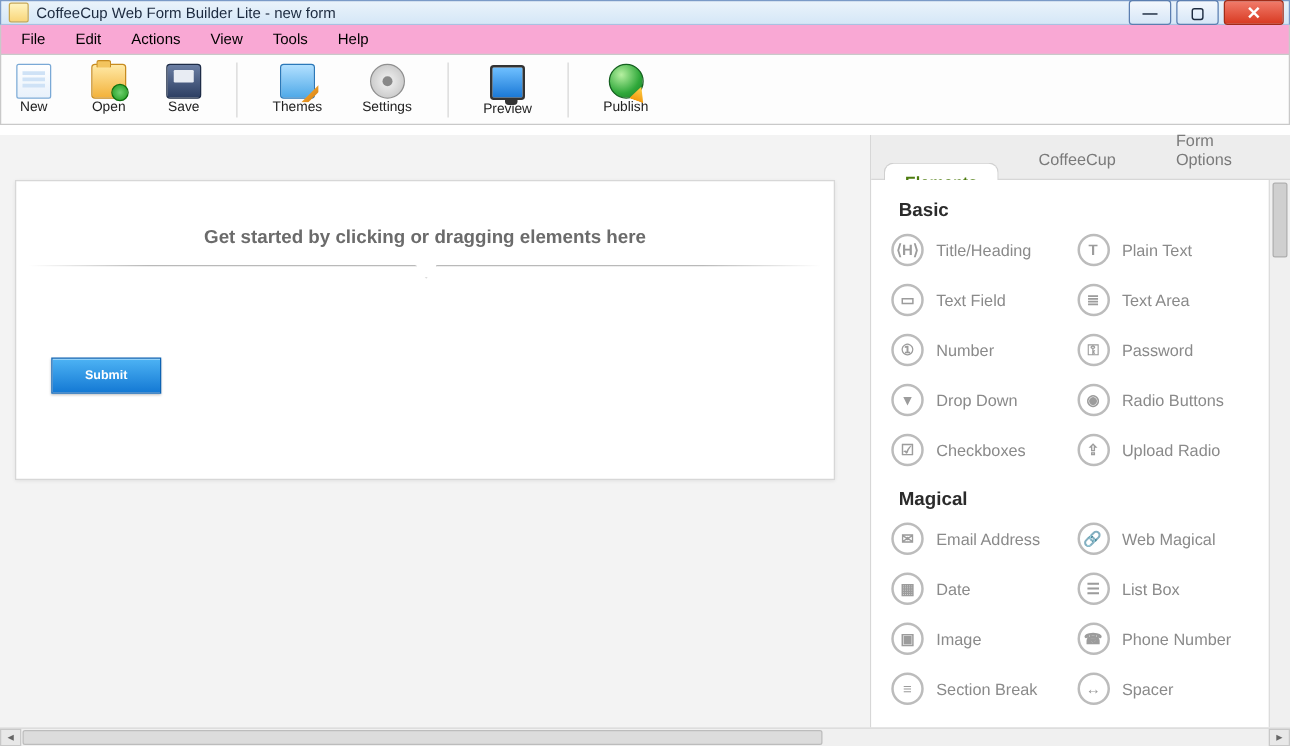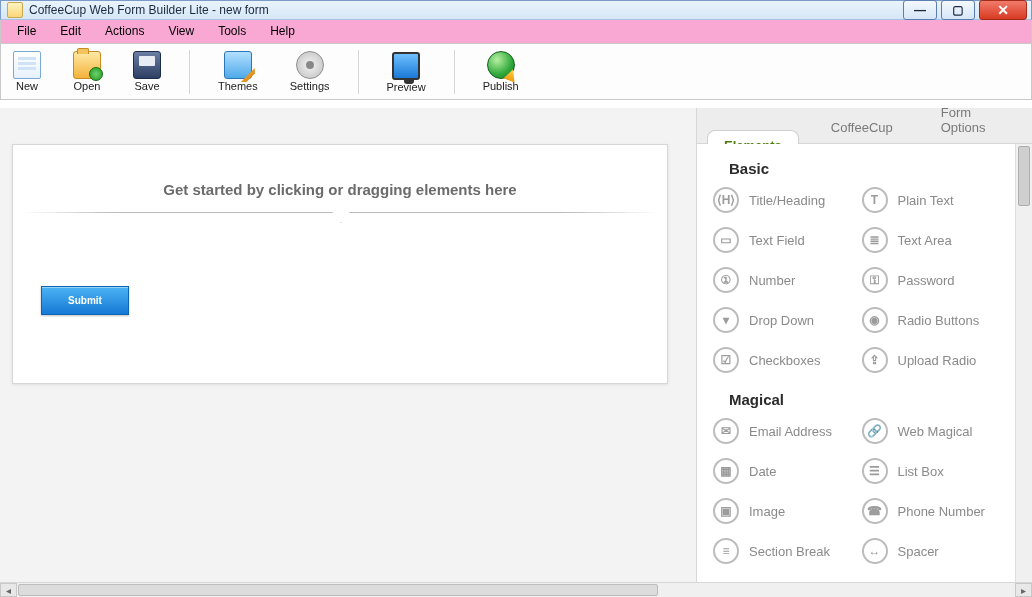--- a/index.html
+++ b/index.html
@@ -54,21 +54,21 @@
   .submit-btn { display:inline-block; padding:8px 26px; color:#fff; font-weight:bold; font-size:10px; background:linear-gradient(#4db3f4,#1479d4); border:1px solid #0d63b3; border-radius:0; box-shadow:inset 0 1px 0 rgba(255,255,255,.4),0 1px 2px rgba(0,0,0,.25); }
 
   
   .right-col { width:336px; border-left:1px solid #d7d7d7; background:#f3f3f3; display:flex; flex-direction:column; }
   .tabs { display:flex; align-items:flex-end; height:36px; padding:6px 10px 0 10px; gap:16px; background:#ededed; border-bottom:1px solid #d7d7d7; }
   .tab { padding:7px 16px 8px; color:#7a7a7a; font-size:13px; cursor:default; }
   .tab.active { background:#fff; border:1px solid #d0d0d0; border-bottom:1px solid #fff; border-radius:8px 8px 0 0; color:#4d7c0f; font-weight:600; position:relative; top:19px;text-align:right;}
   .panel-body { flex:1; background:#fff; overflow:hidden; position:relative; padding:10px 8px 0 16px; }
   .panel-scroll { position:absolute; right:0; top:0; bottom:0; width:17px; background:#f0f0f0; border-left:1px solid #dcdcdc; }
   .panel-scroll .thumb{ position:absolute; left:2px; right:2px; top:2px; height:60px; background:#cfcfcf; border:1px solid #aeaeae; border-radius:2px;}
-  .section-title { font-weight:bold; font-size:15px; color:#2b2b2b; margin:6px 16px 10px; }
+  .section-title { font-weight:bold; font-size:15px; color:#2b2b2b; margin:6px 6px 10px; }
   .el-grid { display:grid; grid-template-columns:1fr 1fr; column-gap:6px; row-gap:14px; padding-right:20px; }
   .el-item { display:flex; align-items:center; gap:10px; color:#8a8a8a; font-size:13px; }
   .el-ico { width:26px; height:26px; border:2px solid #bcbcbc; border-radius:50%; display:flex; align-items:center; justify-content:center; color:#9c9c9c; font-size:12px; font-weight:bold; flex:0 0 26px;}
 
   
   .hscroll { position:absolute; left:0; right:0; bottom:0; height:15px; background:#f0f0f0; border-top:1px solid #d6d6d6; }
   .hscroll .btn { position:absolute; top:0; bottom:0; width:17px; background:#e8e8e8; border:1px solid #c8c8c8; display:flex;align-items:center;justify-content:center;color:#666;font-size:10px;}
   .hscroll .btn.left{left:0;} .hscroll .btn.right{right:0;}
   .hscroll .thumb{position:absolute;left:18px;top:1px;bottom:1px;width:640px;background:#dcdcdc;border:1px solid #bcbcbc;border-radius:2px;}
 </style>

